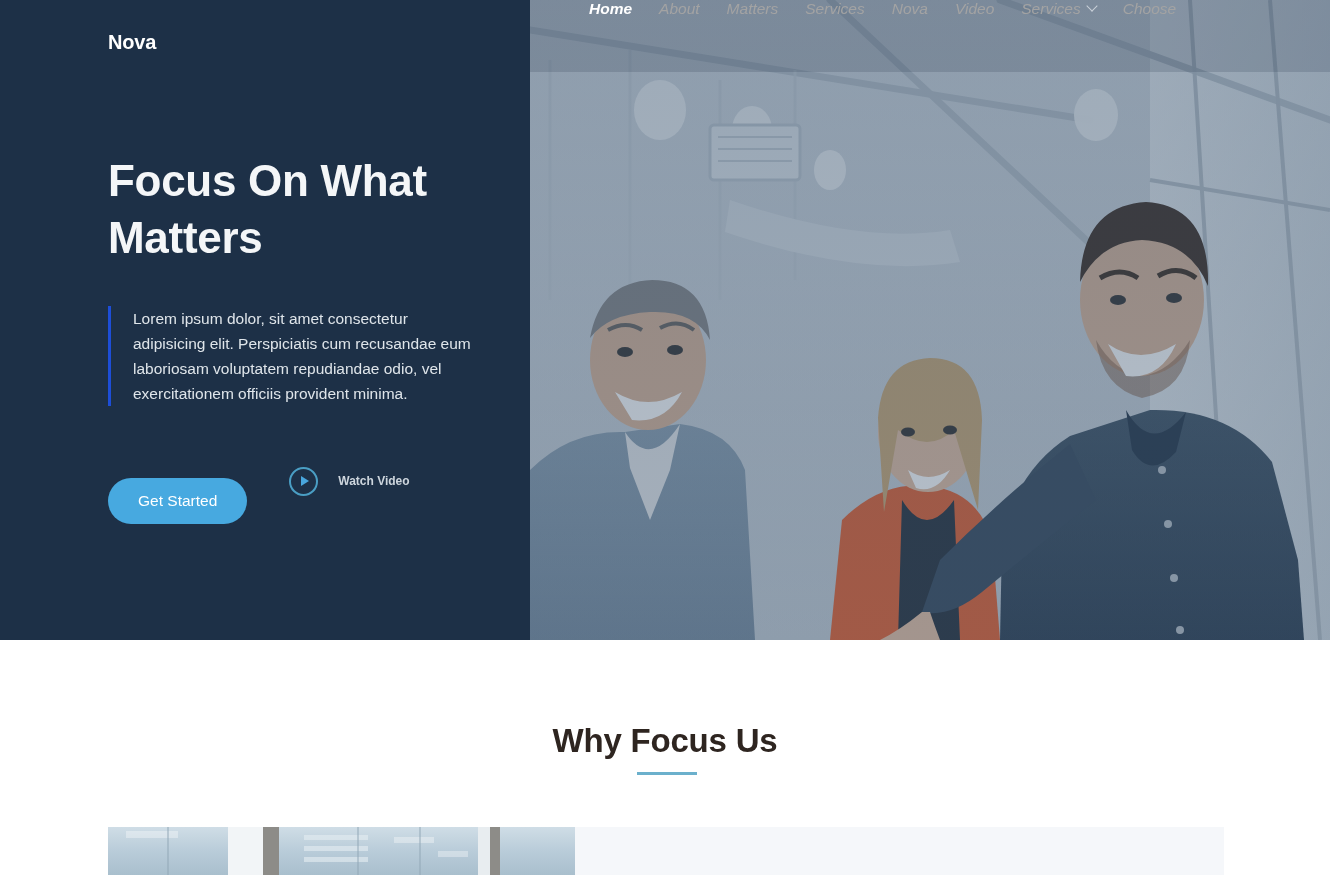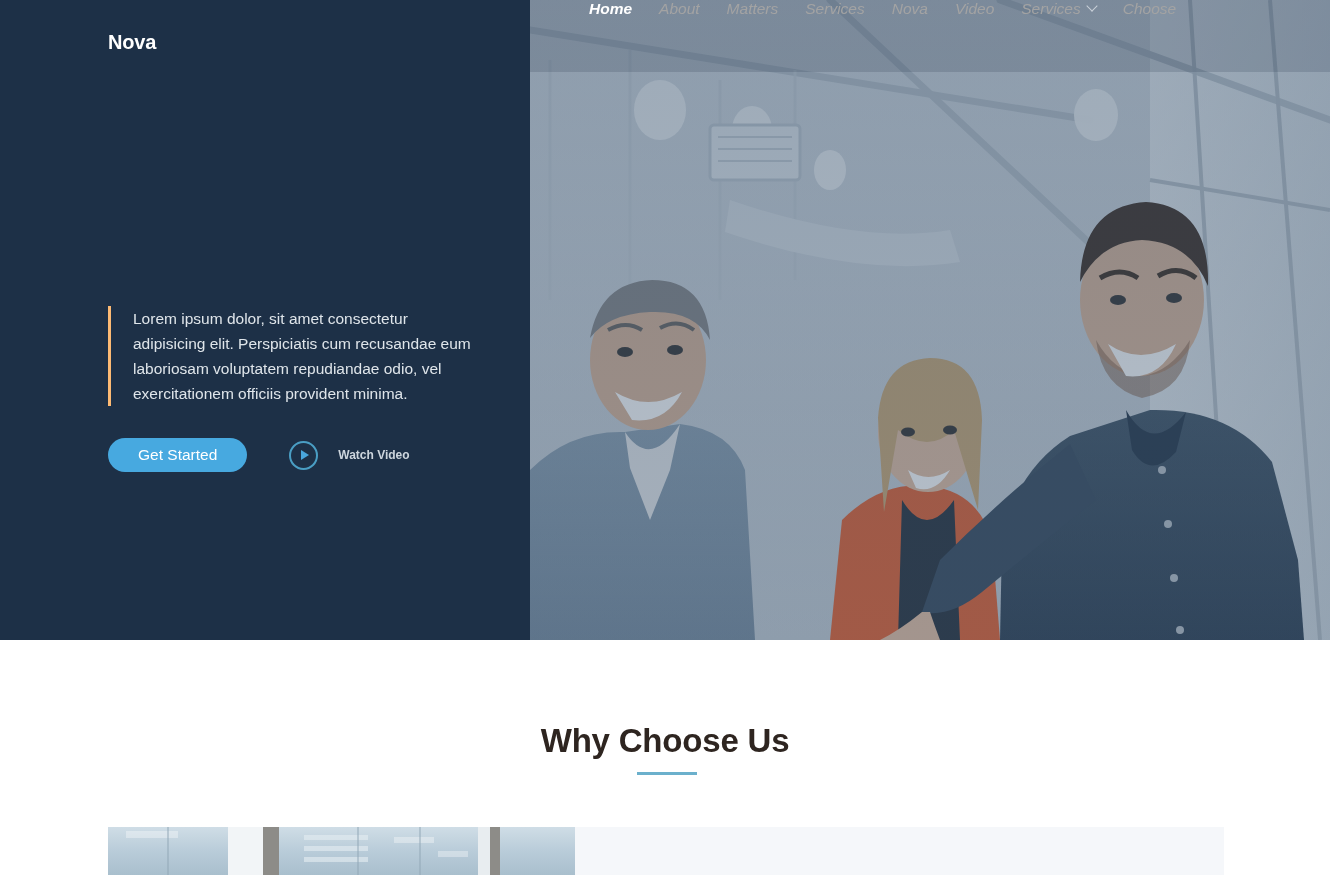--- a/index.html
+++ b/index.html
@@ -36,37 +36,38 @@
     position:absolute; left:108px; top:152px;
     width:400px;
     font-size:44px; font-weight:bold;
     line-height:1.3; color:#f4f6f8;
     letter-spacing:-0.3px;
   }
 
   .hero-desc {
     position:absolute; left:108px; top:306px;
     width:370px;
-    border-left:3px solid #fdba74;
+    border-left:3px solid #1d4ed8;
     padding-left:22px;
     font-size:15.5px; line-height:1.62;
     color:#dfe5ea;
   }
 
   .hero-actions {
     position:absolute; left:108px; top:438px;
     display:flex; align-items:center;
   }
   .btn-primary {
     display:inline-flex; align-items:center; justify-content:center;
-    height:34px; padding:0 30px;
+    height:46px; padding:0 30px;
     background:#47a9e0; color:#ffffff;
     border:none; border-radius:23px;
     font-size:15.5px; font-family:"Liberation Sans", sans-serif;
     cursor:pointer;
+    margin-top:40px;
   }
   .btn-video {
     display:inline-flex; align-items:center;
     margin-left:42px; cursor:pointer;
   }
   .play-circle {
     width:29px; height:29px; border-radius:50%;
     border:2px solid #4a9ec4;
     display:flex; align-items:center; justify-content:center;
     flex:0 0 auto;
@@ -301,35 +302,36 @@
         <span class="chevron"></span>
       </li>
       <li class="nav-item">
           <span>Choose</span>
         </li>
     </ul>
   </nav>
 
   <div class="hero-left">
     <div class="logo">Nova</div>
+    <h1 class="hero-title">Focus On What Matters</h1>
     <p class="hero-desc">Lorem ipsum dolor, sit amet consectetur adipisicing elit. Perspiciatis cum recusandae eum laboriosam voluptatem repudiandae odio, vel exercitationem officiis provident minima.</p>
     <div class="hero-actions">
       <button class="btn-primary">Get Started</button>
       <div class="btn-video">
         <span class="play-circle">
             <span class="tri"></span>
           </span>
         <span class="label">Watch Video</span>
       </div>
     </div>
   </div>
 </section>
 
 <section class="section">
-  <h2 class="section-title">Why Choose Us</h2>
+  <h2 class="section-title">Why Focus Us</h2>
 </section>
 <div class="section-divider"></div>
 
 <div class="cards">
   <div class="card-img">
     <svg viewBox="0 0 467 48" preserveAspectRatio="xMidYMid slice">
       <defs>
         <linearGradient id="glass" x1="0" y1="0" x2="0" y2="1">
           <stop offset="0" stop-color="#cfdde6"></stop>
           <stop offset=".5" stop-color="#b9ccd9"></stop>

